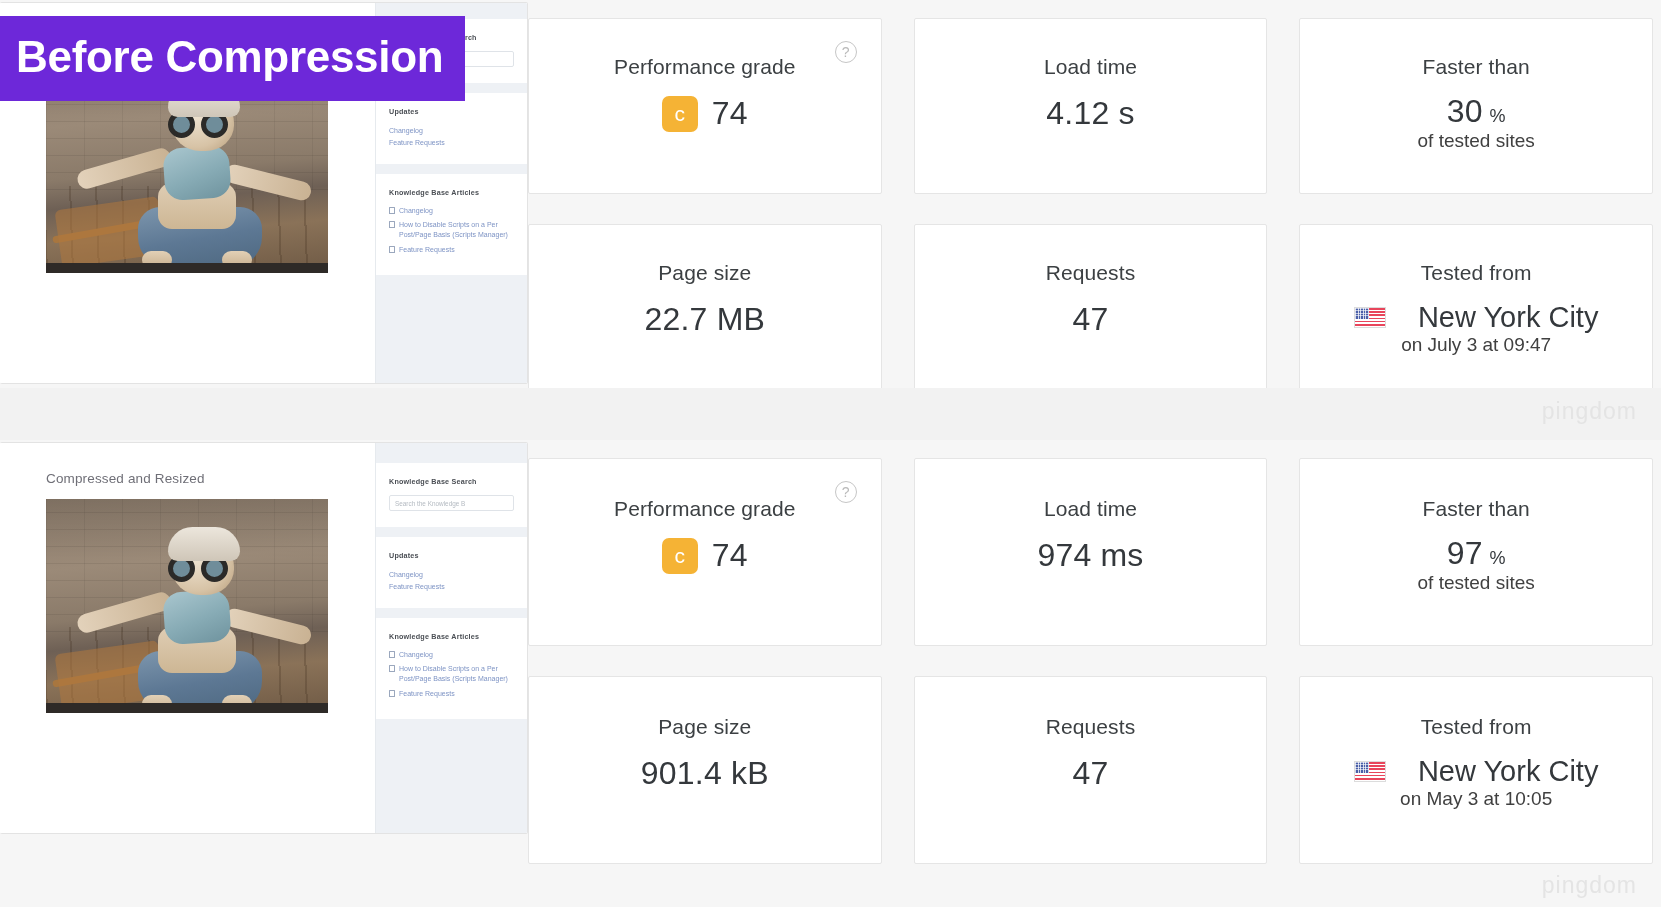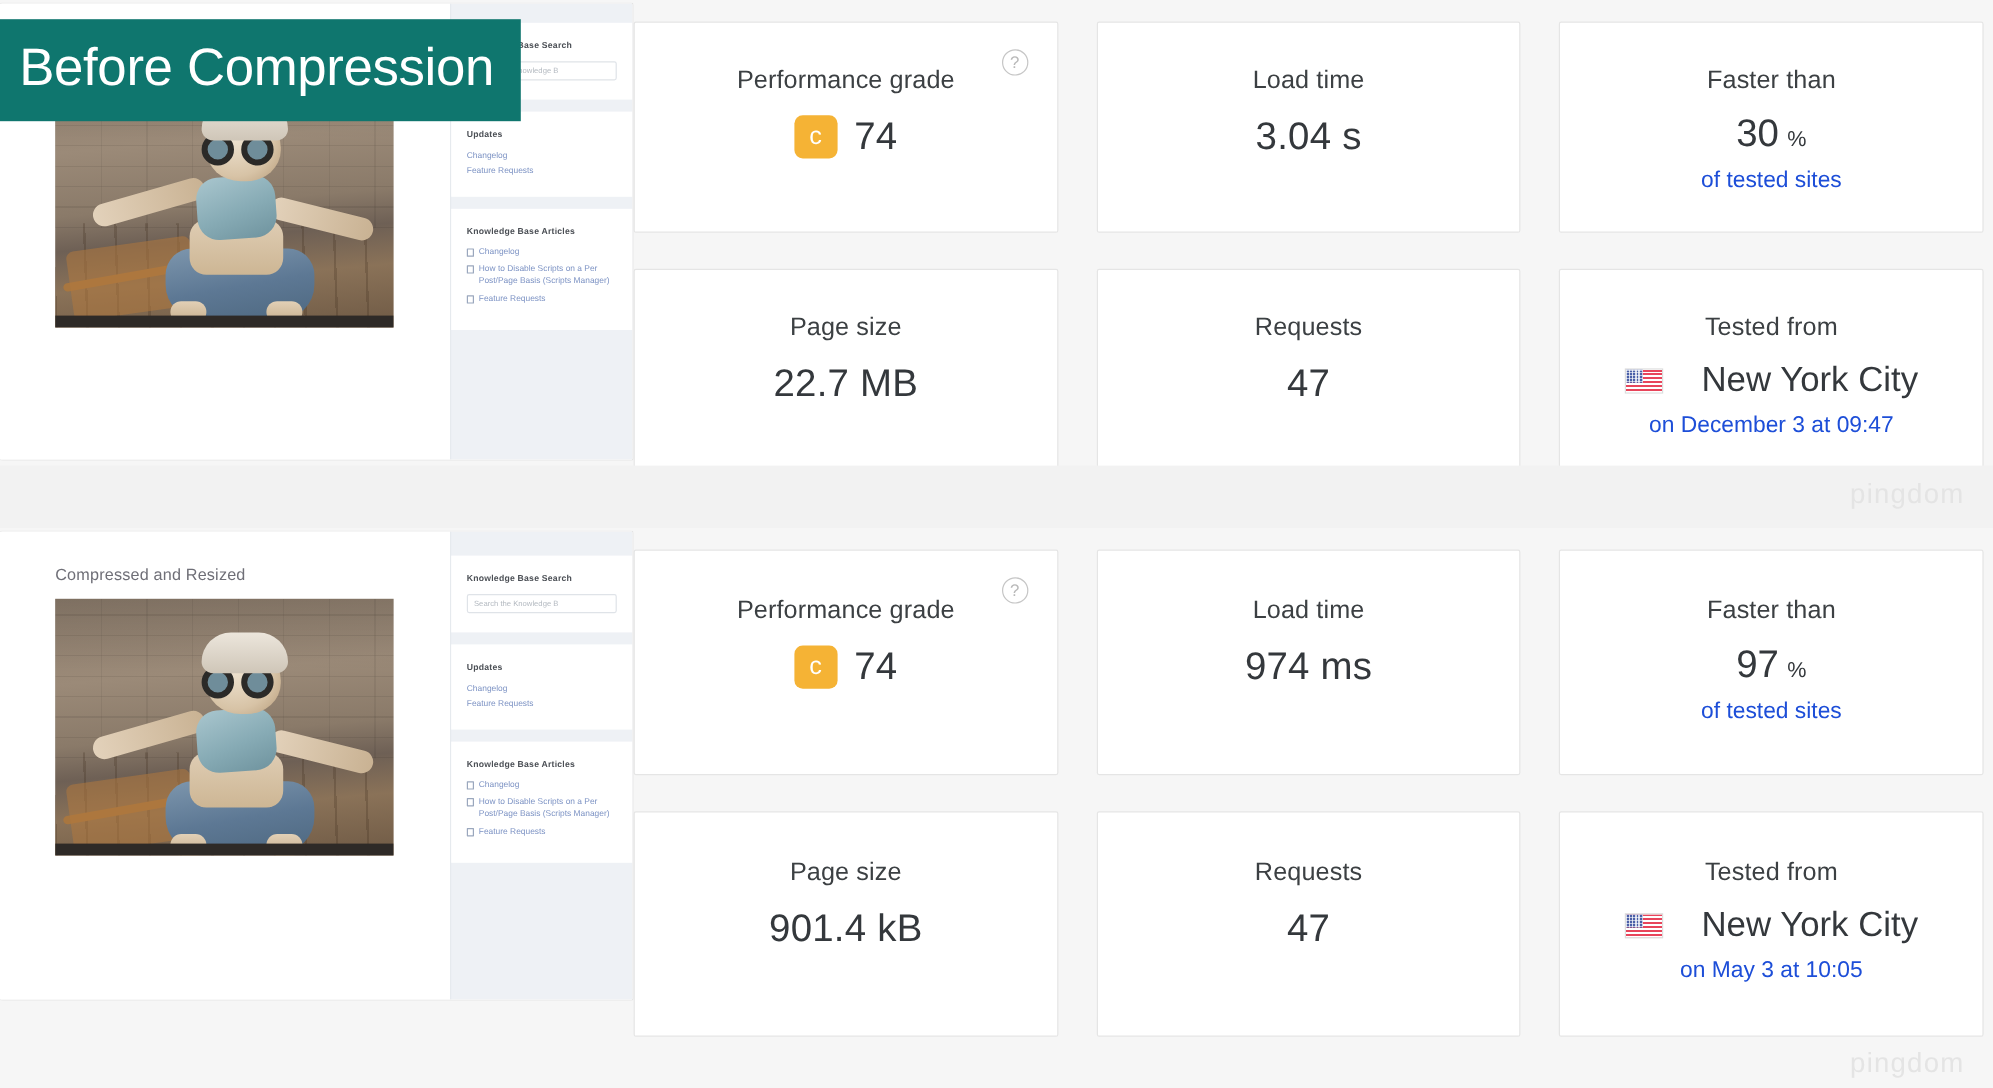--- a/index.html
+++ b/index.html
@@ -221,23 +221,23 @@
     border: .7px solid #9aa7bd;
     background: #fff;
     border-radius: .5px;
   }
   .side-li .li-text { white-space: normal; }
 
   
   .banner {
     position: absolute;
     left: 0;
-    background: #0f766e;
+    background: #6d28d9;
     color: #ffffff;
-    font-weight: 400;
+    font-weight: 700;
     font-size: 44px;
     letter-spacing: -0.3px;
     line-height: 1;
     padding: 19px 22px 22px 16px;
     white-space: nowrap;
     z-index: 20;
   }
   #banner-before { top: 16px; }
   #banner-after  { top: 16px; }
 
@@ -319,23 +319,23 @@
 
   .pct-row {
     display: flex;
     align-items: baseline;
     gap: 7px;
     margin-top: 14px;
   }
   .pct-num { font-size: 32px; color: #34383c; }
   .pct-sym { font-size: 18px; color: #34383c; }
   .sub-note {
-    margin-top: 10px;
+    margin-top: 0;
     font-size: 19px;
-    color: #1d4ed8;
+    color: #404040;
     font-weight: 400;
   }
 
   .loc-row {
     display: flex;
     align-items: center;
     gap: 32px;
     margin-top: 16px;
   }
   .flag {
@@ -452,21 +452,21 @@
           <div class="card-label">Performance grade</div>
           <div class="help-icon">?</div>
           <div class="card-value">
             <span class="grade-badge">c</span>
             <span>74</span>
           </div>
         </div>
 
         <div class="card">
           <div class="card-label">Load time</div>
-          <div class="card-value">3.04 s</div>
+          <div class="card-value">4.12 s</div>
         </div>
 
         <div class="card">
           <div class="card-label">Faster than</div>
           <div class="pct-row">
             <span class="pct-num">30</span>
             <span class="pct-sym">%</span>
           </div>
           <div class="sub-note">of tested sites</div>
         </div>
@@ -483,21 +483,21 @@
 
         <div class="card">
           <div class="card-label">Tested from</div>
           <div class="loc-row">
             <span class="flag">
               <span class="stripes"></span>
                 <span class="canton"></span>
             </span>
             <span class="loc-name">New York City</span>
           </div>
-          <div class="sub-note">on December 3 at 09:47</div>
+          <div class="sub-note">on July 3 at 09:47</div>
         </div>
 
       </div>
 
       <div class="banner" id="banner-before">Before Compression</div>
     </div>
   </div>
 
   <div class="gutter" id="gutter-mid"></div>
 

